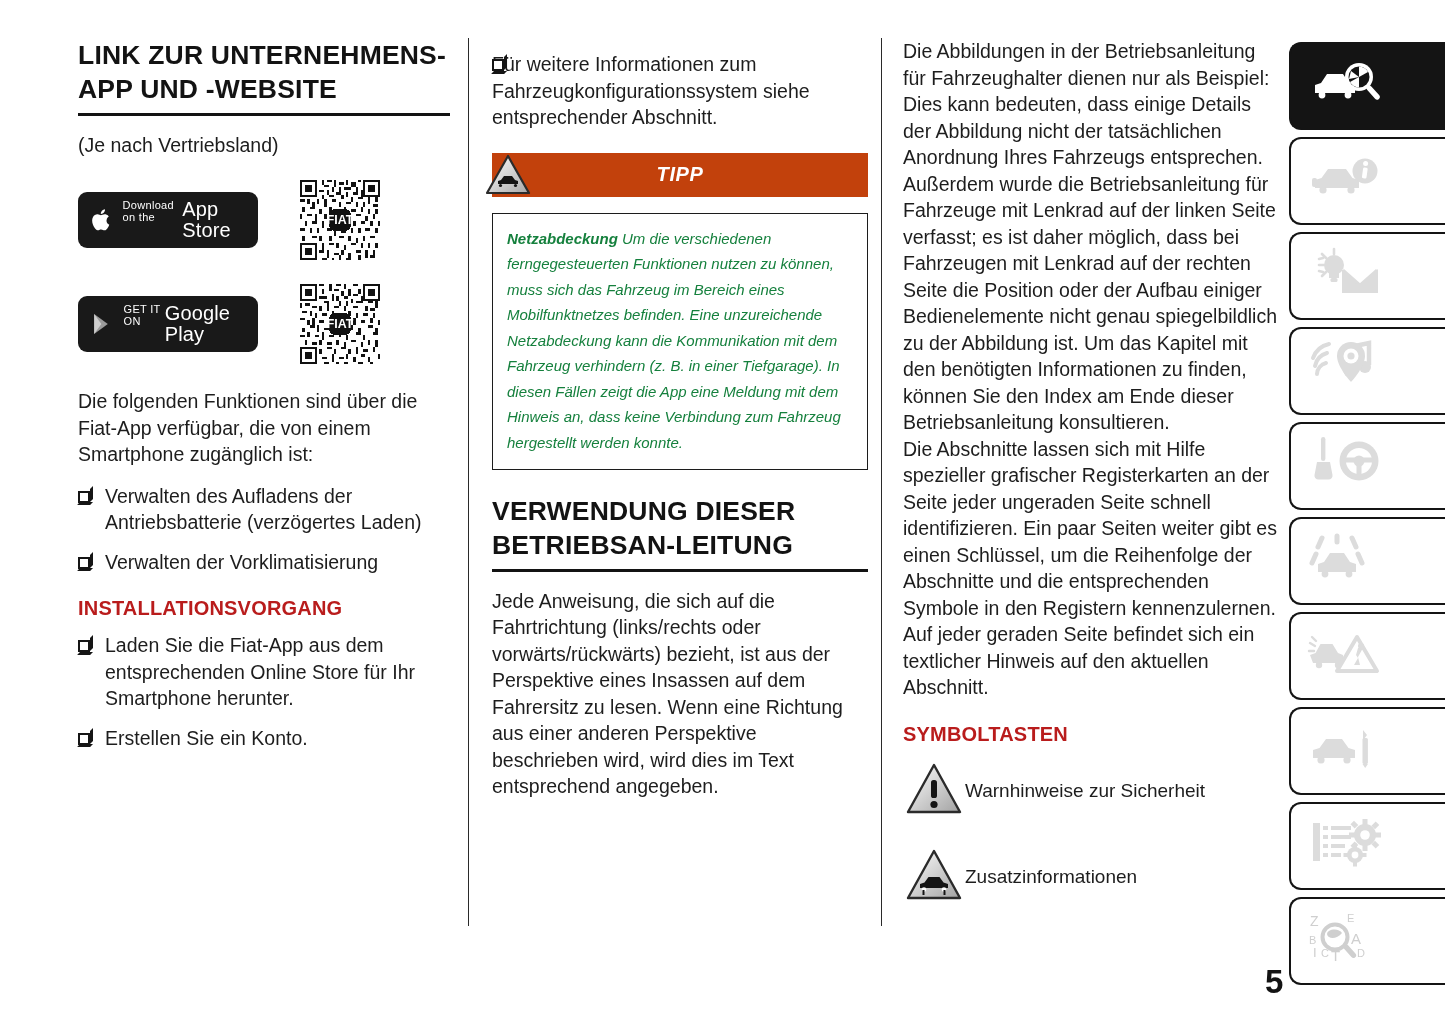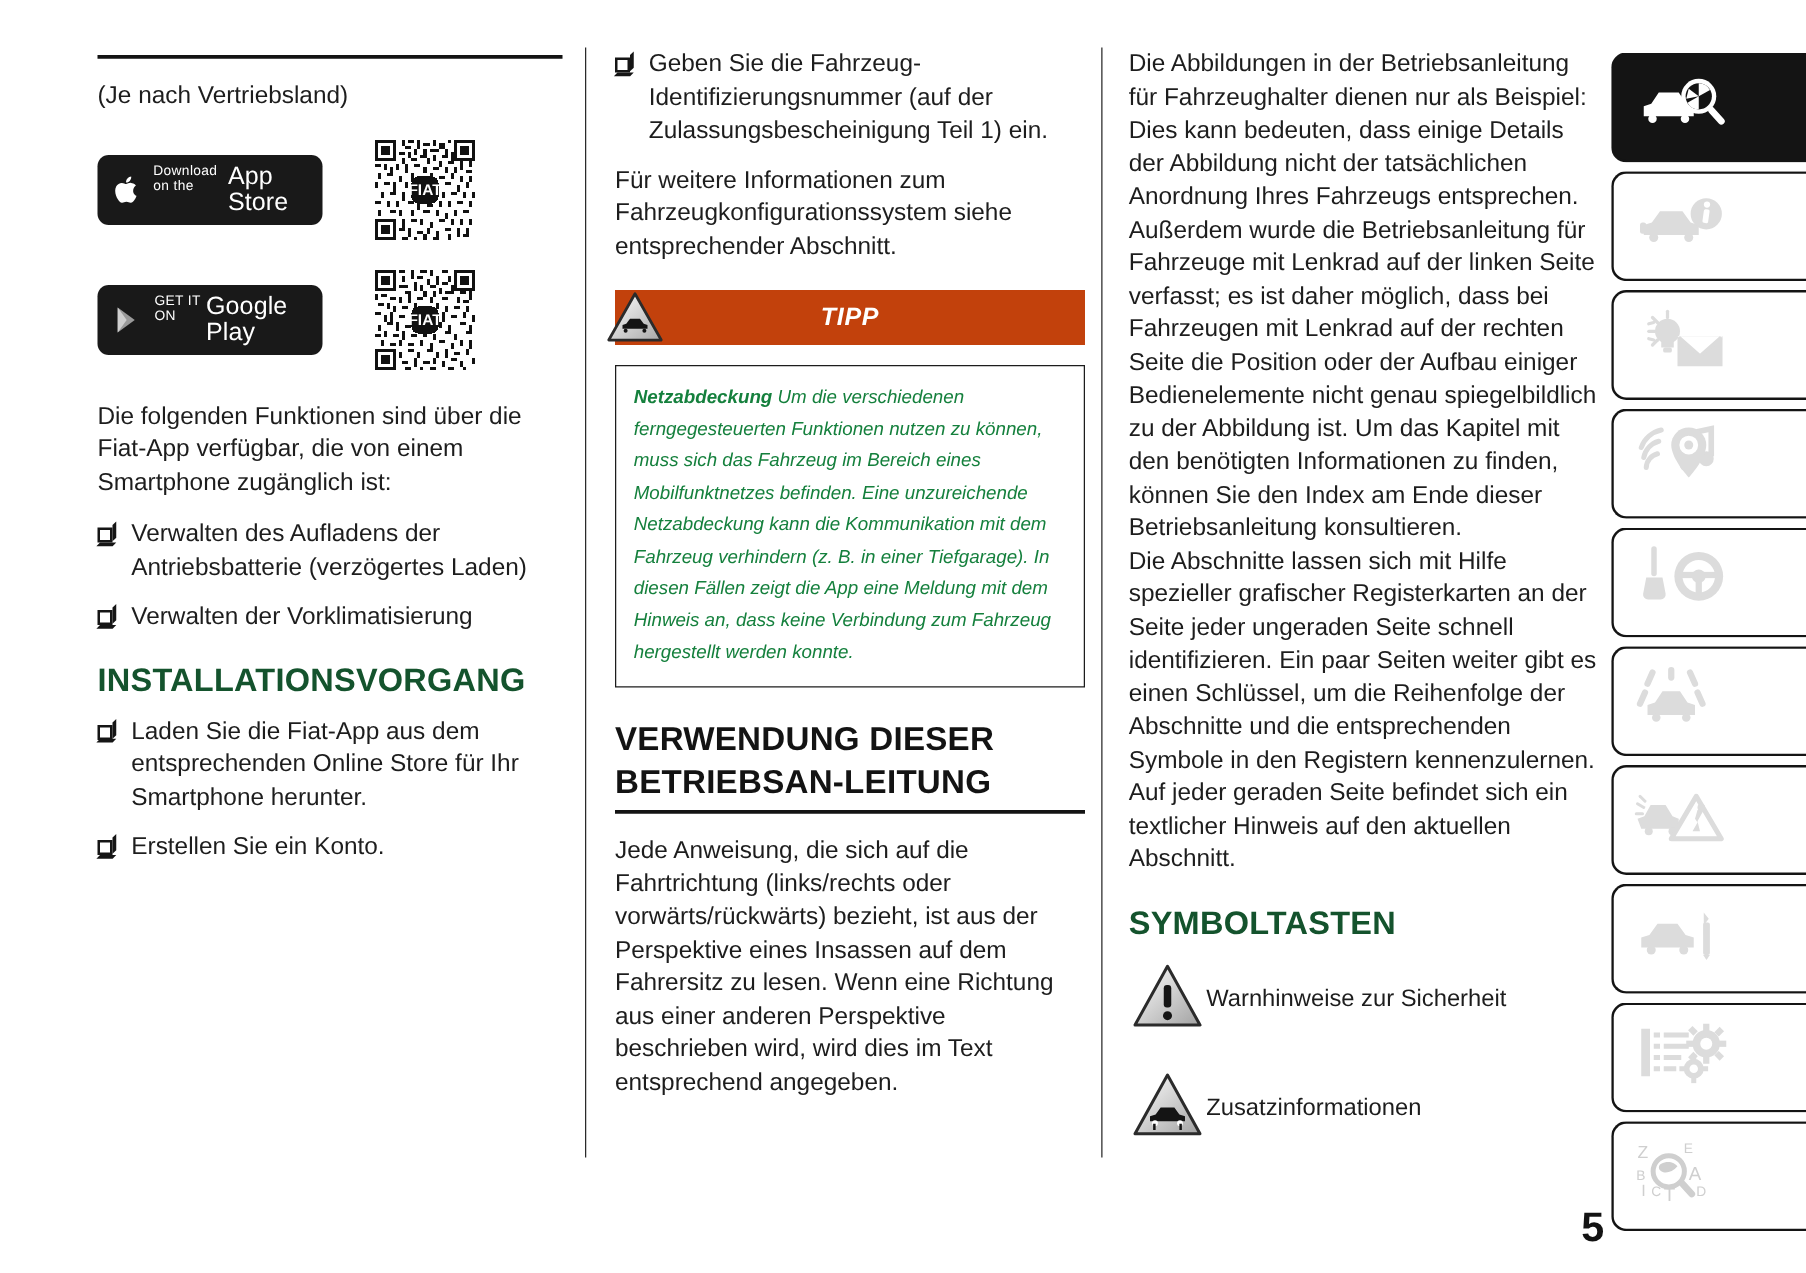--- a/index.html
+++ b/index.html
@@ -35,25 +35,25 @@
     color: #131313;
     font-family: "Liberation Sans", sans-serif;
     font-stretch: condensed;
   }
   .rule-under {
     border-bottom: 3px solid #131313;
     margin-top: 6px;
     margin-bottom: 16px;
   }
   h2.sub {
-    font-size: 26px;
+    font-size: 20px;
     font-weight: 800;
     letter-spacing: 0.2px;
     text-transform: uppercase;
-    color: #14532d;
+    color: #b91c1c;
     margin-top: 22px;
     margin-bottom: 12px;
   }
 
   
   p.body {
     font-size: 19.5px;
     line-height: 26.5px;
     color: #1d1d1d;
     margin-bottom: 15px;
@@ -158,20 +158,21 @@
 </head>
 <body>
 
 <div class="page">
 
   <div class="vrule vrule-a"></div>
   <div class="vrule vrule-b"></div>
 
   <div class="col col-1">
 
+    <h1 class="sect">LINK ZUR UNTERNEHMENS-APP UND -WEBSITE</h1>
     <div class="rule-under"></div>
 
     <p class="body">(Je nach Vertriebsland)</p>
 
     <div class="badges">
 
       <div class="badge-row">
         <div class="store-badge">
           <svg width="30" height="36" viewBox="0 0 30 36">
             <path d="M21.2 18.8c0-4 3.2-5.9 3.3-6-1.8-2.7-4.6-3-5.6-3.1-2.4-.2-4.7 1.4-5.9 1.4-1.2 0-3.1-1.4-5.1-1.3-2.6 0-5 1.5-6.4 3.8-2.7 4.7-.7 11.7 2 15.5 1.3 1.9 2.8 4 4.8 3.9 1.9-.1 2.6-1.2 5-1.2 2.3 0 3 1.2 5 1.2 2.1 0 3.4-1.9 4.7-3.8 1.5-2.2 2.1-4.3 2.1-4.4-.1 0-4-1.6-4-6z" fill="#fff"></path>
@@ -481,21 +482,20 @@
 
   <div class="col col-2">
 
     <ul class="blist">
       <li>
         <span class="bmark">
             <i class="sq"></i>
             <i class="sh1"></i>
             <i class="sh2"></i>
           </span>
-        <span>Geben Sie die Fahrzeug-Identifizierungsnummer (auf der Zulassungsbescheinigung Teil 1) ein.</span>
       </li>
     </ul>
 
     <p class="body">Für weitere Informationen zum Fahrzeugkonfigurationssystem siehe entsprechender Abschnitt.</p>
 
     <div class="tipwrap">
       <div class="tiphead">
         <span class="tri">
           <svg width="52" height="50" viewBox="0 0 52 50">
             <defs>

